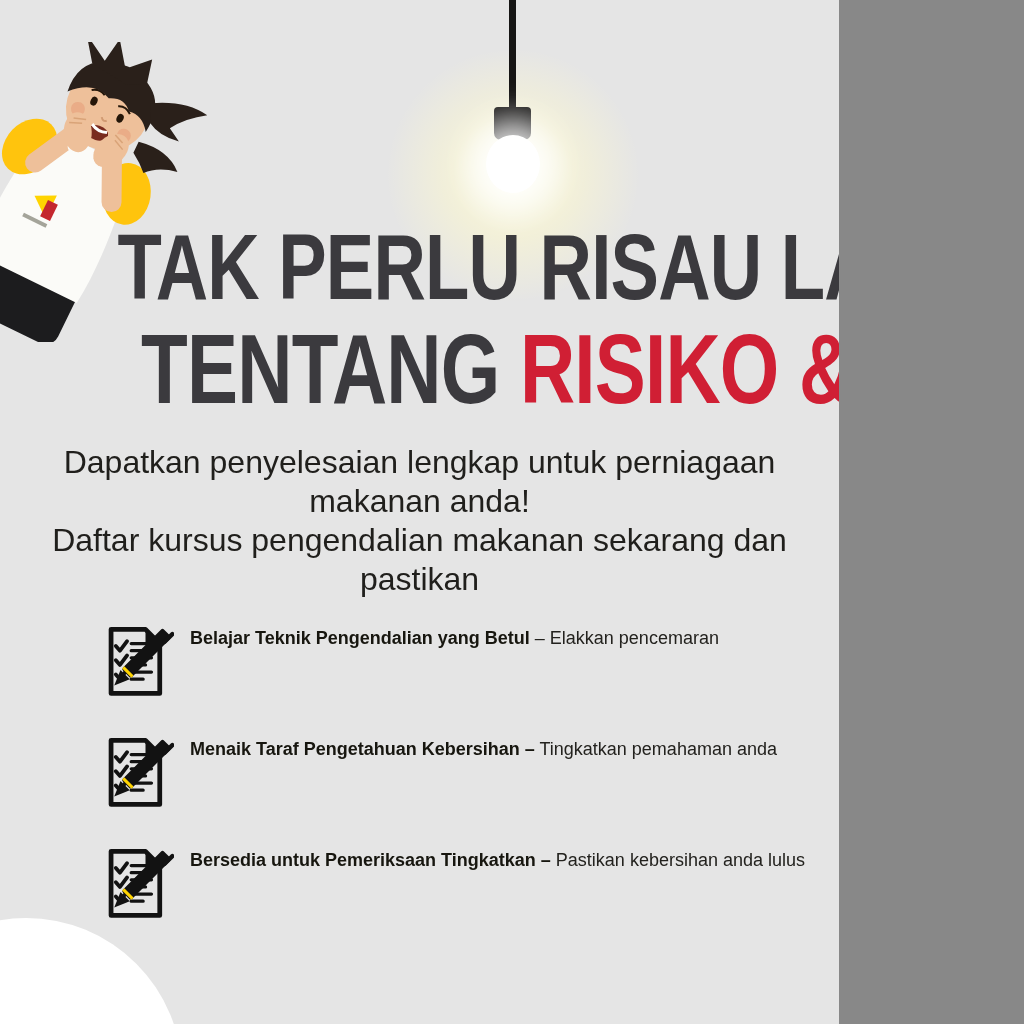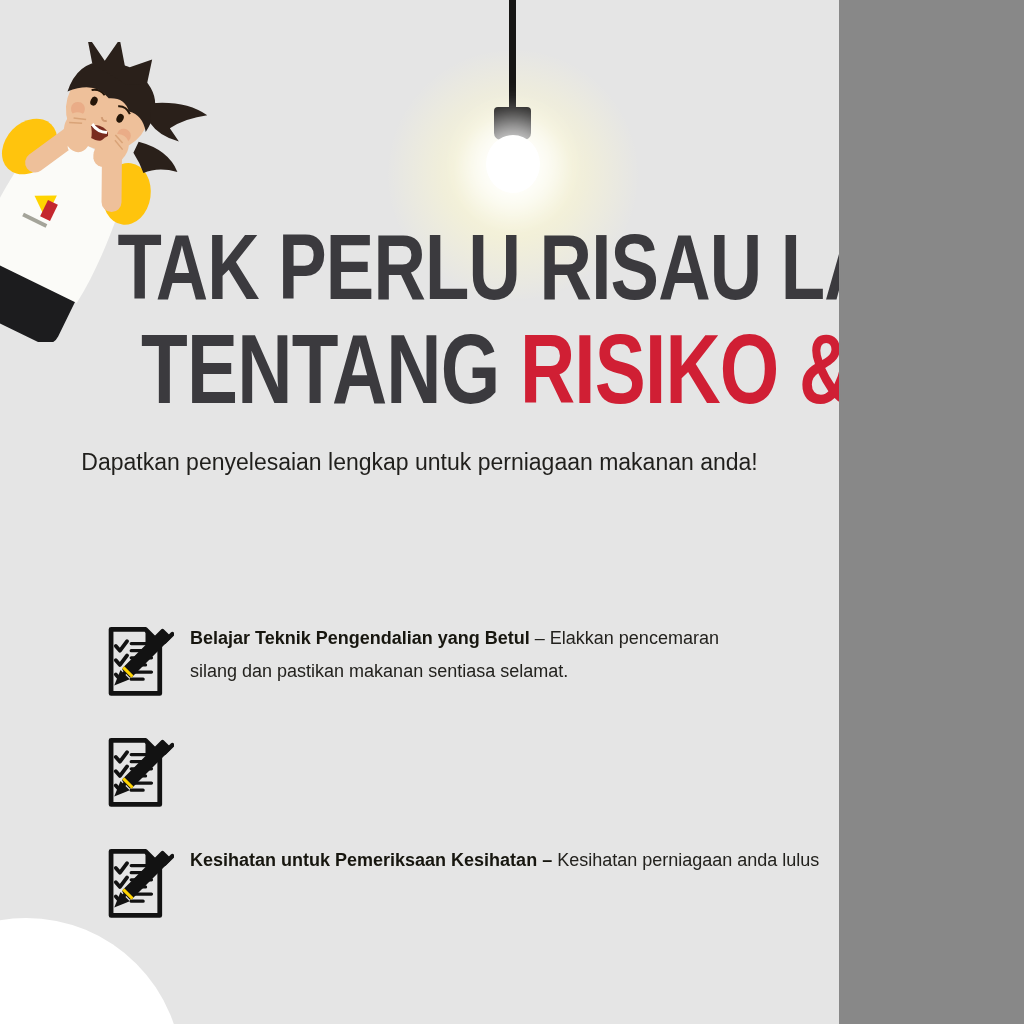--- a/index.html
+++ b/index.html
@@ -21,21 +21,21 @@
     box-shadow:0 0 32px 18px rgba(255,255,255,0.85);}
   
   .headline{top:221px;left:0;right:0;text-align:center;font-weight:bold;color:#3b3a3e;}
   .h-line{display:block;line-height:1;}
   .h-inner{display:inline-block;transform:scaleX(0.78);transform-origin:50% 50%;
     letter-spacing:-1px;white-space:nowrap;}
   .h1{font-size:93px;}
   .h2{font-size:98px;margin-top:6px;}
   .red{color:#d01f34;}
   
-  .subtitle{top:443px;left:0;right:0;text-align:center;font-size:23px;line-height:39px;color:#201f1c;}
+  .subtitle{top:443px;left:0;right:0;text-align:center;font-size:32px;line-height:39px;color:#201f1c;}
   
   .bullet{left:98px;display:flex;align-items:flex-start;}
   .b1{top:620px;} .b2{top:731px;} .b3{top:842px;}
   .bullet .icon{width:76px;height:78px;flex:none;margin-right:16px;}
   .btext{font-size:18px;line-height:33px;color:#23221e;padding-top:2px;}
   .bline{white-space:nowrap;}
   .btext .b{font-weight:bold;color:#17160f;}
   
   .child{left:-18px;top:42px;width:250px;height:300px;}
 </style>
@@ -85,69 +85,70 @@
     </g>
   </svg>
 
   <div class="abs headline">
     <span class="h-line h1"><span class="h-inner">TAK PERLU RISAU LAGI</span></span>
     <span class="h-line h2"><span class="h-inner"><span>TENTANG </span><span class="red">RISIKO &amp; DENDA</span></span></span>
   </div>
 
   <div class="abs subtitle">
     <div>Dapatkan penyelesaian lengkap untuk perniagaan makanan anda!</div>
+    <div>Daftar kursus pengendalian makanan sekarang dan pastikan</div>
   </div>
 
   <div class="abs bullet b1">
     <svg class="icon" viewBox="0 0 64 64">
       <path d="M11,7 H40 L52,19 V61 H11 Z" fill="none" stroke="#121212" stroke-width="4" stroke-linejoin="round"></path>
       <path d="M40,7 L52,19 H40 Z" fill="#121212"></path>
       <path d="M15,21 l3.5,4 6,-8 M15,33 l3.5,4 6,-8 M15,45 l3.5,4 6,-8" stroke="#121212" stroke-width="3.2" fill="none" stroke-linecap="round" stroke-linejoin="round"></path>
       <path d="M28,19 H45 M28,25 H40 M28,31 H45 M28,37 H40 M28,43 H45 M28,49 H38" stroke="#121212" stroke-width="2.8" stroke-linecap="round"></path>
       <g transform="translate(37,31) rotate(45)">
         <rect x="-5.5" y="-30" width="11" height="49" rx="2" fill="#121212"></rect>
         <rect x="2.2" y="-34" width="3.6" height="13" rx="1.8" fill="#121212"></rect>
         <rect x="-5.5" y="15.5" width="11" height="2.6" fill="#ffd401"></rect>
         <path d="M-5.5,20 L5.5,20 L0,33 Z" fill="#121212"></path>
       </g>
     </svg>
     <div class="btext">
       <div class="bline"><span class="b">Belajar Teknik Pengendalian yang Betul</span> <span>– Elakkan pencemaran</span></div>
-      <div class="bline">silang dan pastikan makanan sentiasa selamat.</div>
     </div>
   </div>
 
   <div class="abs bullet b2">
     <svg class="icon" viewBox="0 0 64 64">
       <path d="M11,7 H40 L52,19 V61 H11 Z" fill="none" stroke="#121212" stroke-width="4" stroke-linejoin="round"></path>
       <path d="M40,7 L52,19 H40 Z" fill="#121212"></path>
       <path d="M15,21 l3.5,4 6,-8 M15,33 l3.5,4 6,-8 M15,45 l3.5,4 6,-8" stroke="#121212" stroke-width="3.2" fill="none" stroke-linecap="round" stroke-linejoin="round"></path>
       <path d="M28,19 H45 M28,25 H40 M28,31 H45 M28,37 H40 M28,43 H45 M28,49 H38" stroke="#121212" stroke-width="2.8" stroke-linecap="round"></path>
       <g transform="translate(37,31) rotate(45)">
         <rect x="-5.5" y="-30" width="11" height="49" rx="2" fill="#121212"></rect>
         <rect x="2.2" y="-34" width="3.6" height="13" rx="1.8" fill="#121212"></rect>
         <rect x="-5.5" y="15.5" width="11" height="2.6" fill="#ffd401"></rect>
         <path d="M-5.5,20 L5.5,20 L0,33 Z" fill="#121212"></path>
       </g>
     </svg>
     <div class="btext">
+      <div class="bline"><span class="b">Menaik Taraf Pengetahuan Kebersihan –</span> <span>Tingkatkan pemahaman anda</span></div>
     </div>
   </div>
 
   <div class="abs bullet b3">
     <svg class="icon" viewBox="0 0 64 64">
       <path d="M11,7 H40 L52,19 V61 H11 Z" fill="none" stroke="#121212" stroke-width="4" stroke-linejoin="round"></path>
       <path d="M40,7 L52,19 H40 Z" fill="#121212"></path>
       <path d="M15,21 l3.5,4 6,-8 M15,33 l3.5,4 6,-8 M15,45 l3.5,4 6,-8" stroke="#121212" stroke-width="3.2" fill="none" stroke-linecap="round" stroke-linejoin="round"></path>
       <path d="M28,19 H45 M28,25 H40 M28,31 H45 M28,37 H40 M28,43 H45 M28,49 H38" stroke="#121212" stroke-width="2.8" stroke-linecap="round"></path>
       <g transform="translate(37,31) rotate(45)">
         <rect x="-5.5" y="-30" width="11" height="49" rx="2" fill="#121212"></rect>
         <rect x="2.2" y="-34" width="3.6" height="13" rx="1.8" fill="#121212"></rect>
         <rect x="-5.5" y="15.5" width="11" height="2.6" fill="#ffd401"></rect>
         <path d="M-5.5,20 L5.5,20 L0,33 Z" fill="#121212"></path>
       </g>
     </svg>
     <div class="btext">
-      <div class="bline"><span class="b">Kesihatan untuk Pemeriksaan Kesihatan –</span> <span>Kesihatan perniagaan anda lulus</span></div>
+      <div class="bline"><span class="b">Bersedia untuk Pemeriksaan Tingkatkan –</span> <span>Pastikan kebersihan anda lulus</span></div>
     </div>
   </div>
 
 </div>
 
 </body></html>

